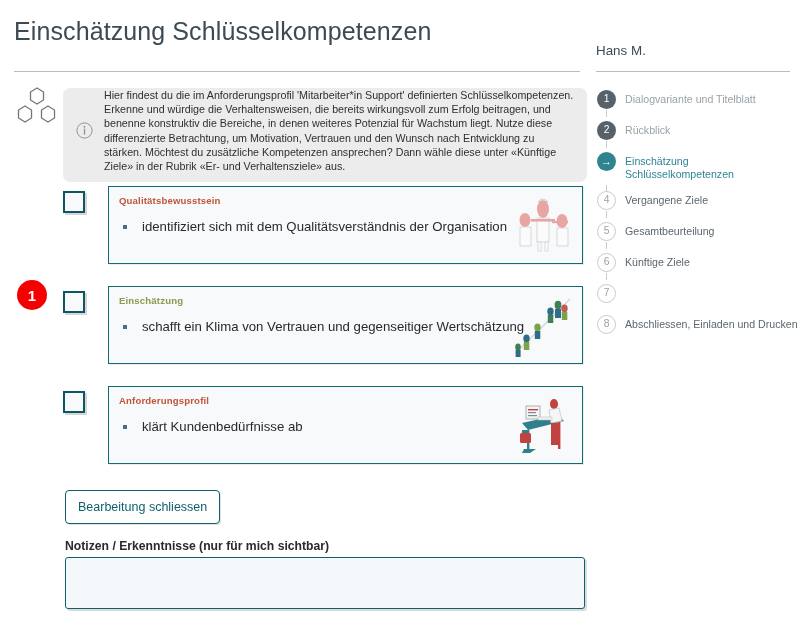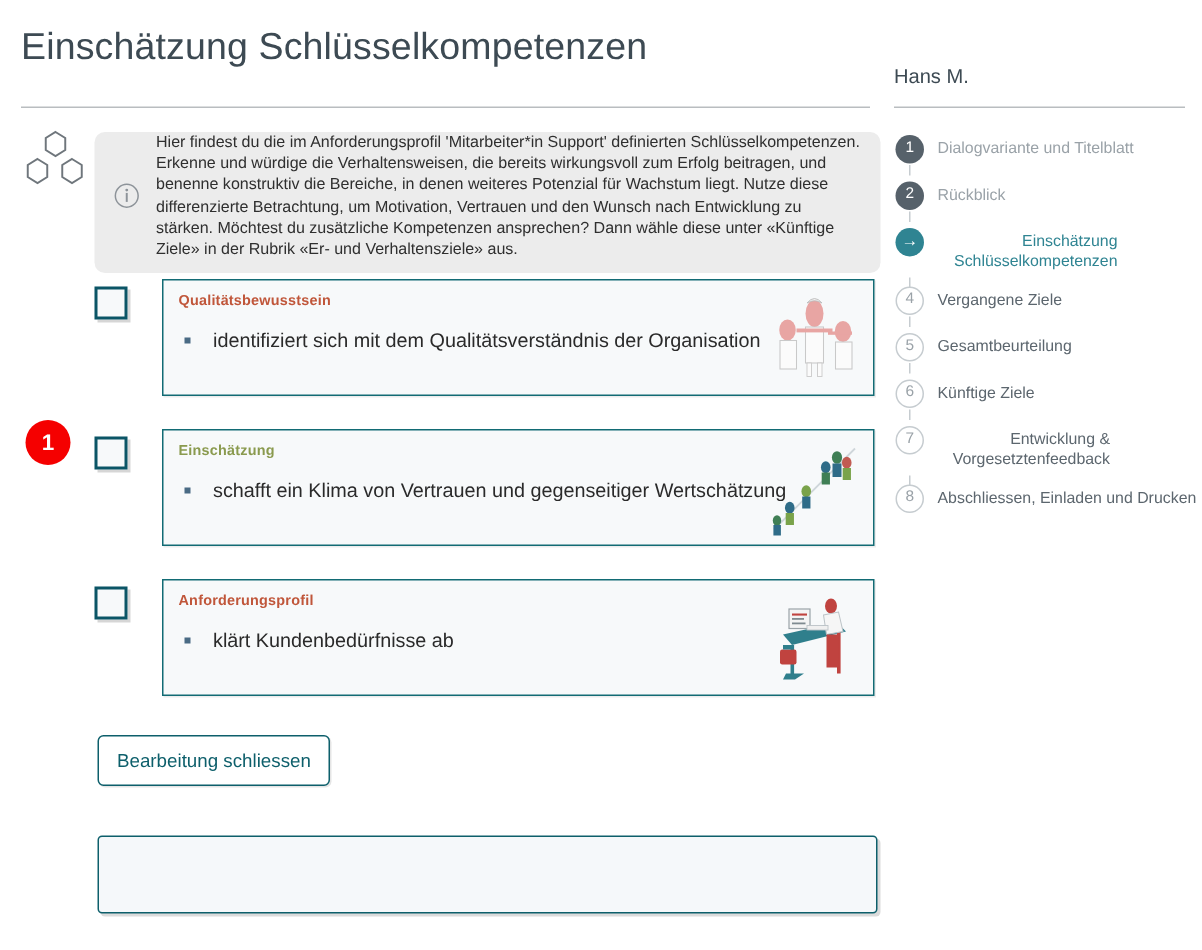--- a/index.html
+++ b/index.html
@@ -150,21 +150,21 @@
     flex: 0 0 auto;
     width: 19px; height: 19px; border-radius: 50%;
     display: flex; align-items: center; justify-content: center;
     font-size: 10.3px; line-height: 1;
     margin-right: 9px;
     margin-top: 0px;
   }
   .step-circle.done { background: #56616a; color: #ffffff; }
   .step-circle.current { background: #2f8492; color: #ffffff; font-size: 11px; }
   .step-circle.todo { background: #ffffff; color: #9aa2a8; border: 1px solid #c6ccd0; }
-  .step-label { font-size: 10.6px; line-height: 13.4px; padding-top: 3px; text-align: right; }
+  .step-label { font-size: 10.6px; line-height: 13.4px; padding-top: 3px; }
   .step-label.done  { color: #9aa2a8; }
   .step-label.current { color: #2f8492; }
   .step-label.todo  { color: #5c666e; }
   .step-connector {
     position: absolute; left: 18px; width: 1px; height: 7px;
     background: #c6ccd0;
   }
 </style>
 </head>
 <body>
@@ -295,20 +295,21 @@
               <rect x="12" y="42" width="11" height="10" rx="1.5" fill="#c0433f"></rect>
               <rect x="14" y="39" width="7" height="3" fill="#2f7f8c"></rect>
             </g>
           </svg>
         </div>
       </div>
     </div>
 
     <button class="btn-close">Bearbeitung schliessen</button>
 
+    <div class="notes-label">Notizen / Erkenntnisse (nur für mich sichtbar)</div>
     <textarea class="notes-area" placeholder="" style=""></textarea>
   </div>
 
   <div class="right-panel">
     <div class="user-name">Hans M.</div>
     <div class="panel-rule"></div>
 
     <div class="steps">
 
       <div class="step">
@@ -342,21 +343,20 @@
       </div>
 
       <div class="step">
         <div class="step-circle todo">6</div>
         <div class="step-label todo">Künftige Ziele</div>
         <div class="step-connector" style="top:20px"></div>
       </div>
 
       <div class="step">
         <div class="step-circle todo">7</div>
-        <div class="step-label todo" style="max-width:115px">Entwicklung &amp; Vorgesetztenfeedback</div>
         <div class="step-connector" style="top:33px"></div>
       </div>
 
       <div class="step">
         <div class="step-circle todo">8</div>
         <div class="step-label todo">Abschliessen, Einladen und Drucken</div>
       </div>
 
     </div>
   </div>

